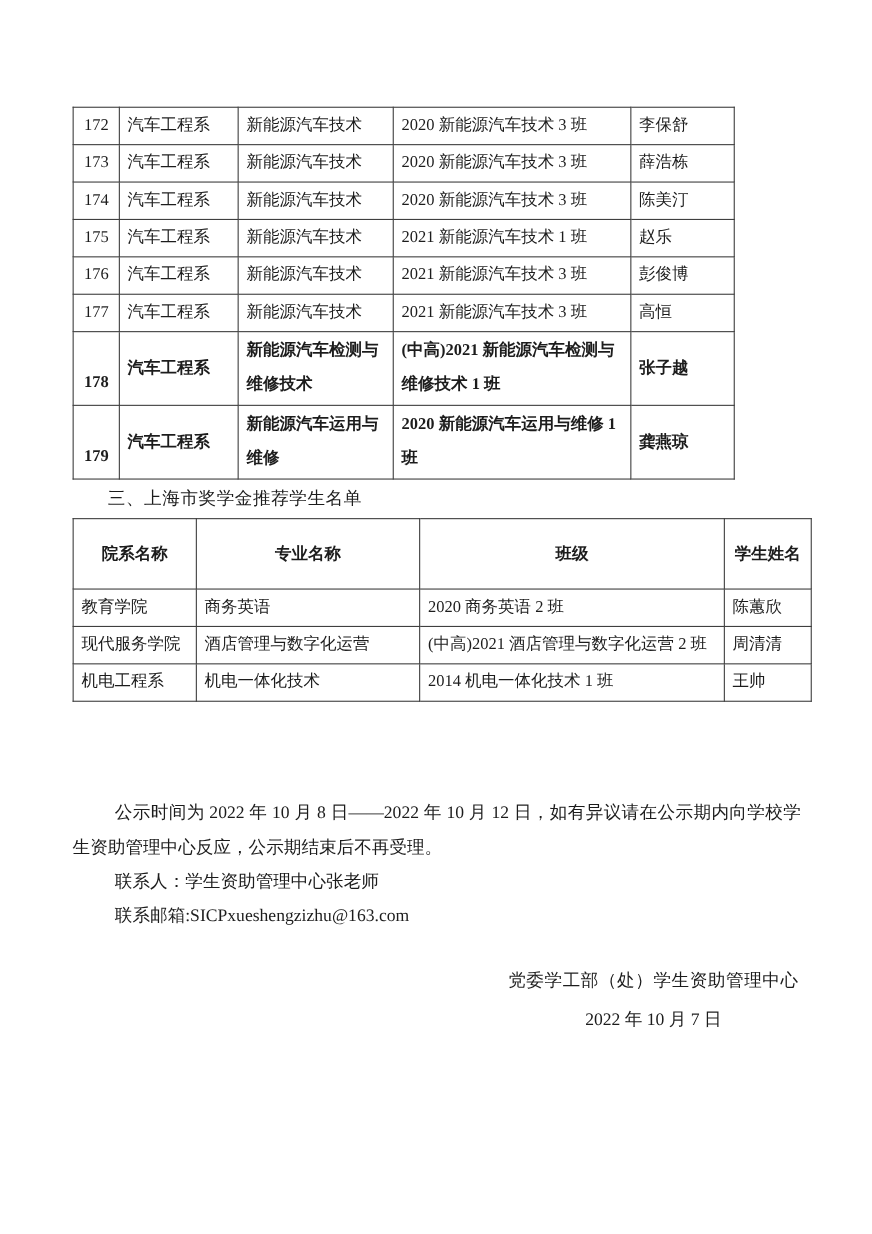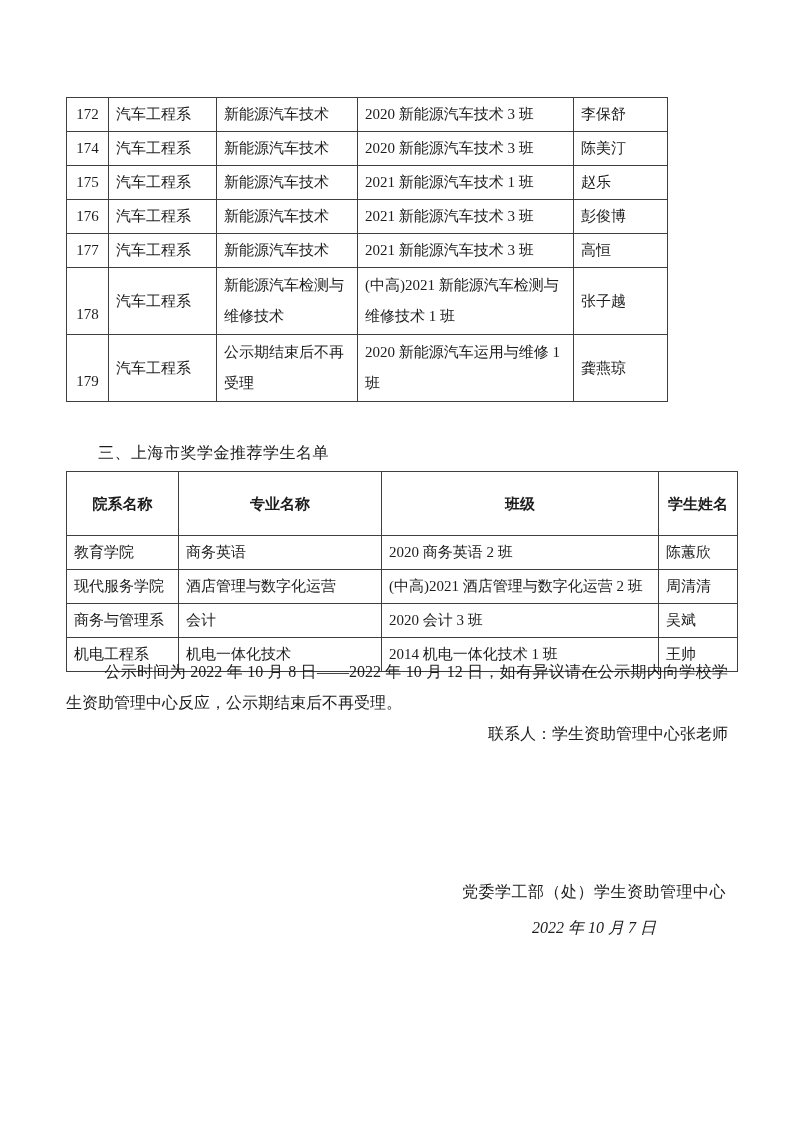--- a/index.html
+++ b/index.html
@@ -22,48 +22,48 @@
     padding: 1px 7px;
     line-height: 31px;
     vertical-align: middle;
     text-align: left;
     overflow: hidden;
   }
   
   .t1 { position: absolute; left: 66px; top: 97px; width: 601px; border-radius: 18px; }
   .t1 td.seq { text-align: center; padding: 1px 2px; }
   .t1 tr.single td { height: 33px; }
-  .t1 tr.tall td { height: 67px; }
+  .t1 tr.tall td { height: 67px; font-weight: bold; }
   .t1 tr.tall td.seq { vertical-align: bottom; padding-bottom: 4px; }
   
   .heading {
     position: absolute; left: 98px; top: 443px;
     font-size: 16px; letter-spacing: .5px;
   }
   
   .t2 { position: absolute; left: 66px; top: 471px; width: 671px; }
   .t2 th {
     font-weight: bold; text-align: center;
     height: 64px; line-height: 30px; padding: 1px 6px;
   }
   .t2 td { height: 31px; }
   
   .notice {
-    position: absolute; left: 66px; top: 656px; width: 662px;
+    position: absolute; left: 66px; top: 724px; width: 662px;
     font-size: 16px; line-height: 31px;
   }
   .notice .para { text-indent: 2.4em; text-align: justify; }
-  .notice .line { text-indent: 2.4em; margin-top: 0; text-align: right; }
+  .notice .line { text-indent: 2.4em; margin-top: 0; }
   
   .signature {
     position: absolute; right: 67px; top: 876px;
     text-align: center; font-size: 16px; line-height: 31px;
   }
   .signature .org { letter-spacing: .5px; text-align: right; }
-  .signature .date { margin-top: 5px; font-style: italic; }
+  .signature .date { margin-top: 5px; }
 </style>
 </head>
 <body>
 
 <div class="page">
 
   <table class="t1">
     <colgroup>
       <col style="width:42px">
         <col style="width:108px">
@@ -71,20 +71,27 @@
         <col style="width:216px">
         <col style="width:94px">
     </colgroup>
     <tbody>
       <tr class="single">
         <td class="seq">172</td>
         <td>汽车工程系</td>
         <td>新能源汽车技术</td>
         <td>2020 新能源汽车技术 3 班</td>
         <td>李保舒</td>
+      </tr>
+      <tr class="single">
+        <td class="seq">173</td>
+        <td>汽车工程系</td>
+        <td>新能源汽车技术</td>
+        <td>2020 新能源汽车技术 3 班</td>
+        <td>薛浩栋</td>
       </tr>
       <tr class="single">
         <td class="seq">174</td>
         <td>汽车工程系</td>
         <td>新能源汽车技术</td>
         <td>2020 新能源汽车技术 3 班</td>
         <td>陈美汀</td>
       </tr>
       <tr class="single">
         <td class="seq">175</td>
@@ -110,21 +117,21 @@
       <tr class="tall">
         <td class="seq">178</td>
         <td>汽车工程系</td>
         <td>新能源汽车检测与维修技术</td>
         <td>(中高)2021 新能源汽车检测与维修技术 1 班</td>
         <td>张子越</td>
       </tr>
       <tr class="tall">
         <td class="seq">179</td>
         <td>汽车工程系</td>
-        <td>公示期结束后不再受理</td>
+        <td>新能源汽车运用与维修</td>
         <td>2020 新能源汽车运用与维修 1 班</td>
         <td>龚燕琼</td>
       </tr>
     </tbody>
   </table>
 
   <div class="heading">三、上海市奖学金推荐学生名单</div>
 
   <table class="t2">
     <colgroup>
@@ -148,37 +155,32 @@
         <td>2020 商务英语 2 班</td>
         <td>陈蕙欣</td>
       </tr>
       <tr>
         <td>现代服务学院</td>
         <td>酒店管理与数字化运营</td>
         <td>(中高)2021 酒店管理与数字化运营 2 班</td>
         <td>周清清</td>
       </tr>
       <tr>
-        <td>商务与管理系</td>
-        <td>会计</td>
-        <td>2020 会计 3 班</td>
-        <td>吴斌</td>
-      </tr>
-      <tr>
         <td>机电工程系</td>
         <td>机电一体化技术</td>
         <td>2014 机电一体化技术 1 班</td>
         <td>王帅</td>
       </tr>
     </tbody>
   </table>
 
   <div class="notice">
     <p class="para">公示时间为 2022 年 10 月 8 日——2022 年 10 月 12 日，如有异议请在公示期内向学校学生资助管理中心反应，公示期结束后不再受理。</p>
     <p class="line">联系人：学生资助管理中心张老师</p>
+    <p class="line">联系邮箱:SICPxueshengzizhu@163.com</p>
   </div>
 
   <div class="signature">
     <div class="org">党委学工部（处）学生资助管理中心</div>
     <div class="date">2022 年 10 月 7 日</div>
   </div>
 
 </div>
 
 </body></html>

